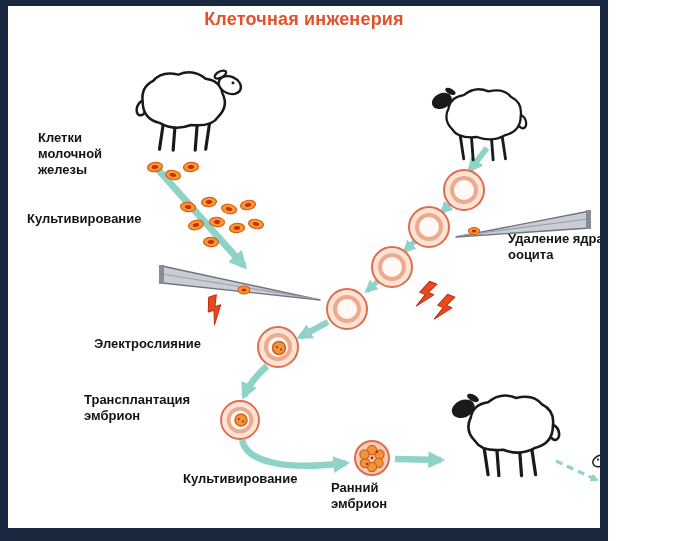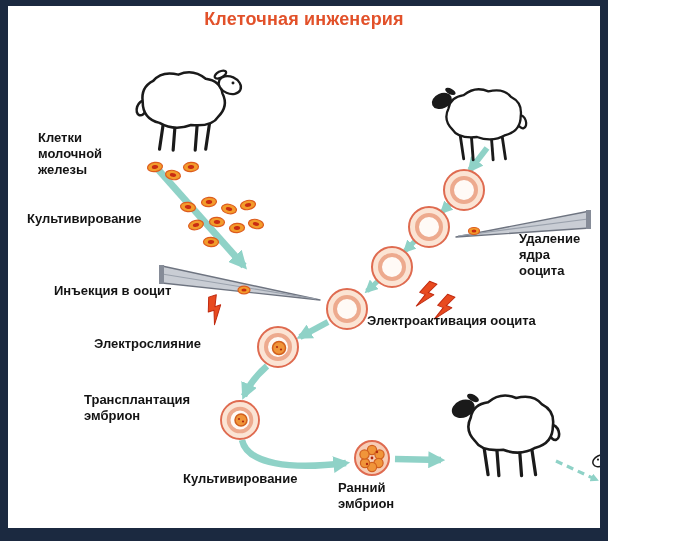--- a/index.html
+++ b/index.html
@@ -191,26 +191,24 @@
         <ellipse class="head-white" cx="97" cy="22" rx="11" ry="8" transform="rotate(24 97 22)"></ellipse>
         <circle class="eye-dot" cx="100" cy="20" r="1.6"></circle>
       </g>
     </g>
   </svg>
 
   <div class="label" style="left:38px;  top:130px;">Клетки
 молочной
 железы</div>
   <div class="label" style="left:27px;  top:211px;">Культивирование</div>
-  <div class="label" style="left:54px;  top:283px;">Инъекция в ооцит</div>
-  <div class="label" style="left:519px; top:231px;">Удаление ядра
+  <div class="label" style="left:508px; top:231px;">Удаление ядра
 ооцита</div>
-  <div class="label" style="left:367px; top:313px;">Электроактивация ооцита</div>
   <div class="label" style="left:94px;  top:336px;">Электрослияние</div>
   <div class="label" style="left:84px;  top:392px;">Трансплантация
 эмбрион</div>
   <div class="label" style="left:183px; top:471px;">Культивирование</div>
-  <div class="label" style="left:338px; top:480px;">Ранний
+  <div class="label" style="left:331px; top:480px;">Ранний
 эмбрион</div>
   <div class="label" style="left:605px; top:421px;">Клетки</div>
 
   <div class="frame"></div>
 </div>
 
 </body></html>

